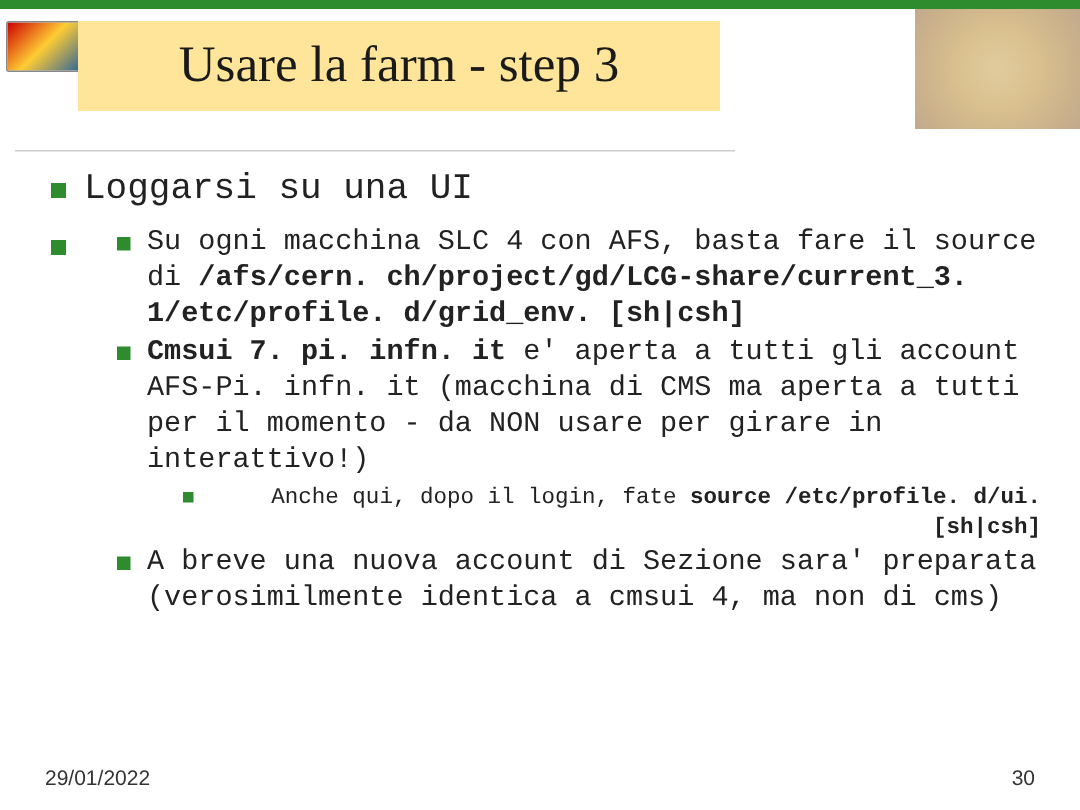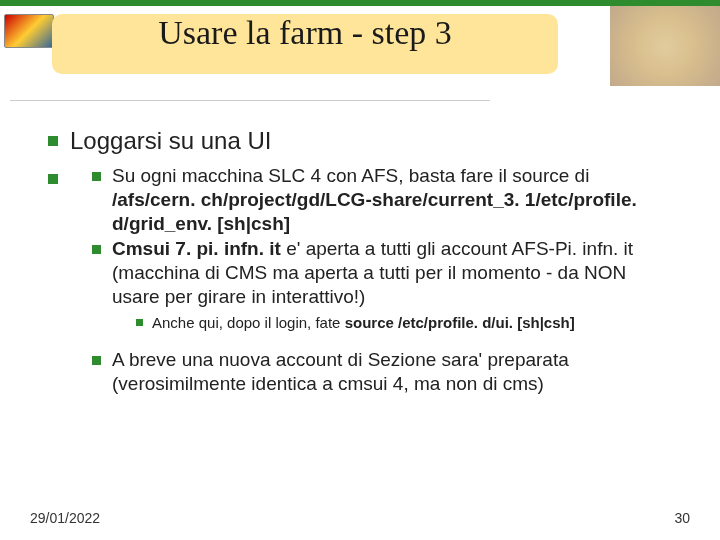--- a/index.html
+++ b/index.html
@@ -46,42 +46,43 @@
     height: 80px;
     background:
       radial-gradient(circle at 50% 50%, #d4b574 0%, #c9a55e 40%, #b8945a 70%, #a8845a 100%);
     opacity: 0.7;
     clip-path: inset(0 0 0 0);
   }
   .title-box {
     position: absolute;
     top: 14px;
     left: 52px;
-    width: 506px;
+    width: 428px;
     height: 60px;
     background: #ffe599;
     display: flex;
+    align-items: center;
     justify-content: center;
-    border-radius: 10px;
   }
   .title-text {
     font-family: "Times New Roman", Times, serif;
     font-size: 34px;
     color: #1a1a1a;
   }
   .content {
     position: absolute;
     top: 110px;
     left: 30px;
     right: 20px;
   }
   ul {
-    margin: 16px;
+    margin: 2px;
     padding: 0;
     list-style: none;
+    font-family: Liberation Mono, monospace;
   }
   ul.level1 > li {
     position: relative;
     padding-left: 24px;
     font-size: 24px;
     color: #222;
     margin-bottom: 2px;
     line-height: 1.25;
   }
   ul.level1 > li::before {
@@ -118,20 +119,21 @@
     margin-top: 4px;
     margin-left: 22px;
   }
   ul.level3 > li {
     position: relative;
     padding-left: 18px;
     font-size: 15px;
     color: #222;
     margin-bottom: 2px;
     line-height: 1.3;
+    text-align: right;
   }
   ul.level3 > li::before {
     content: "";
     position: absolute;
     left: 2px;
     top: 6px;
     width: 7px;
     height: 7px;
     background: #2e8b2e;
   }

